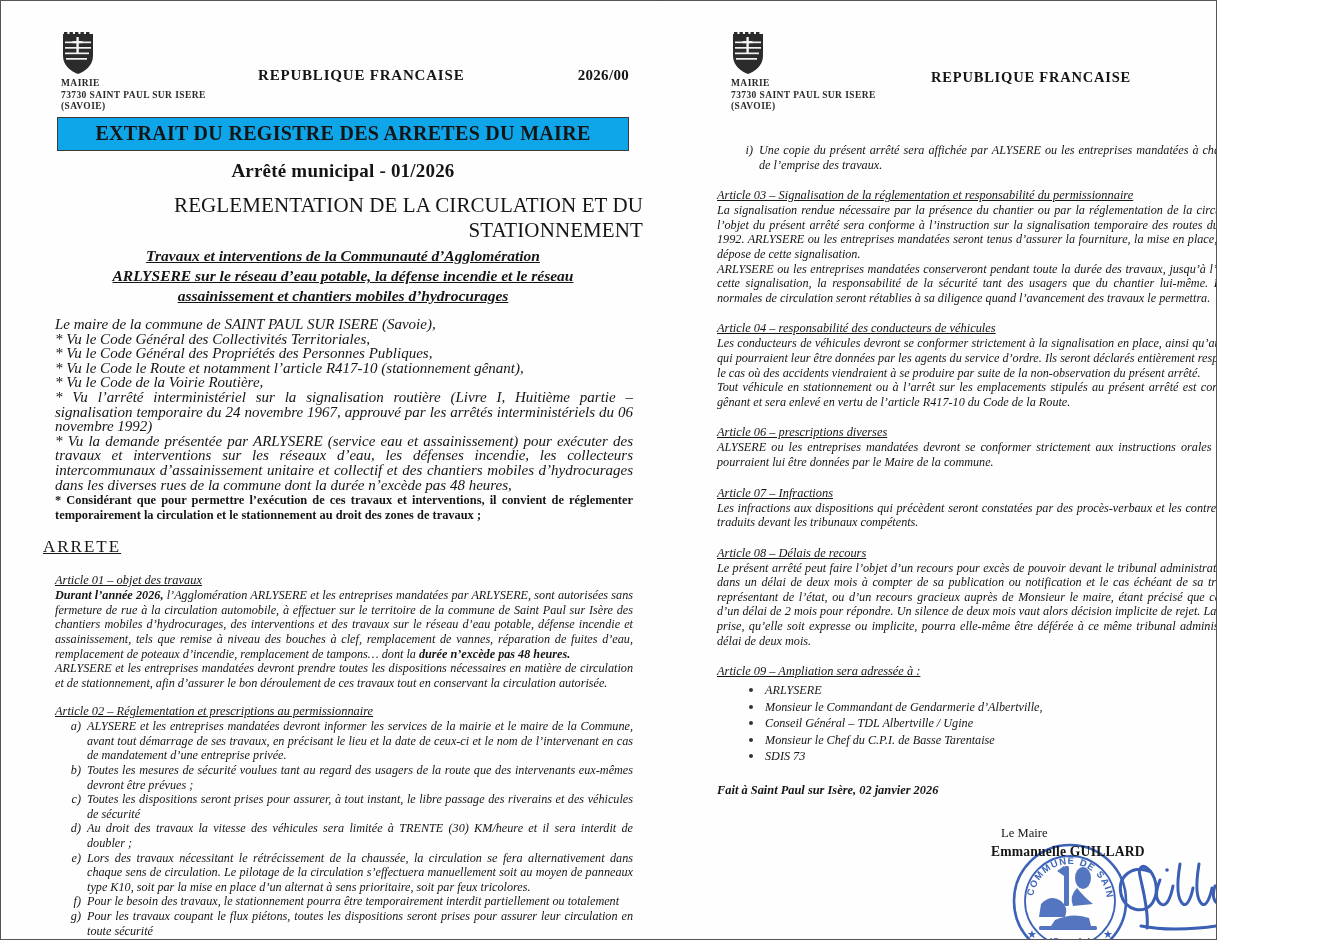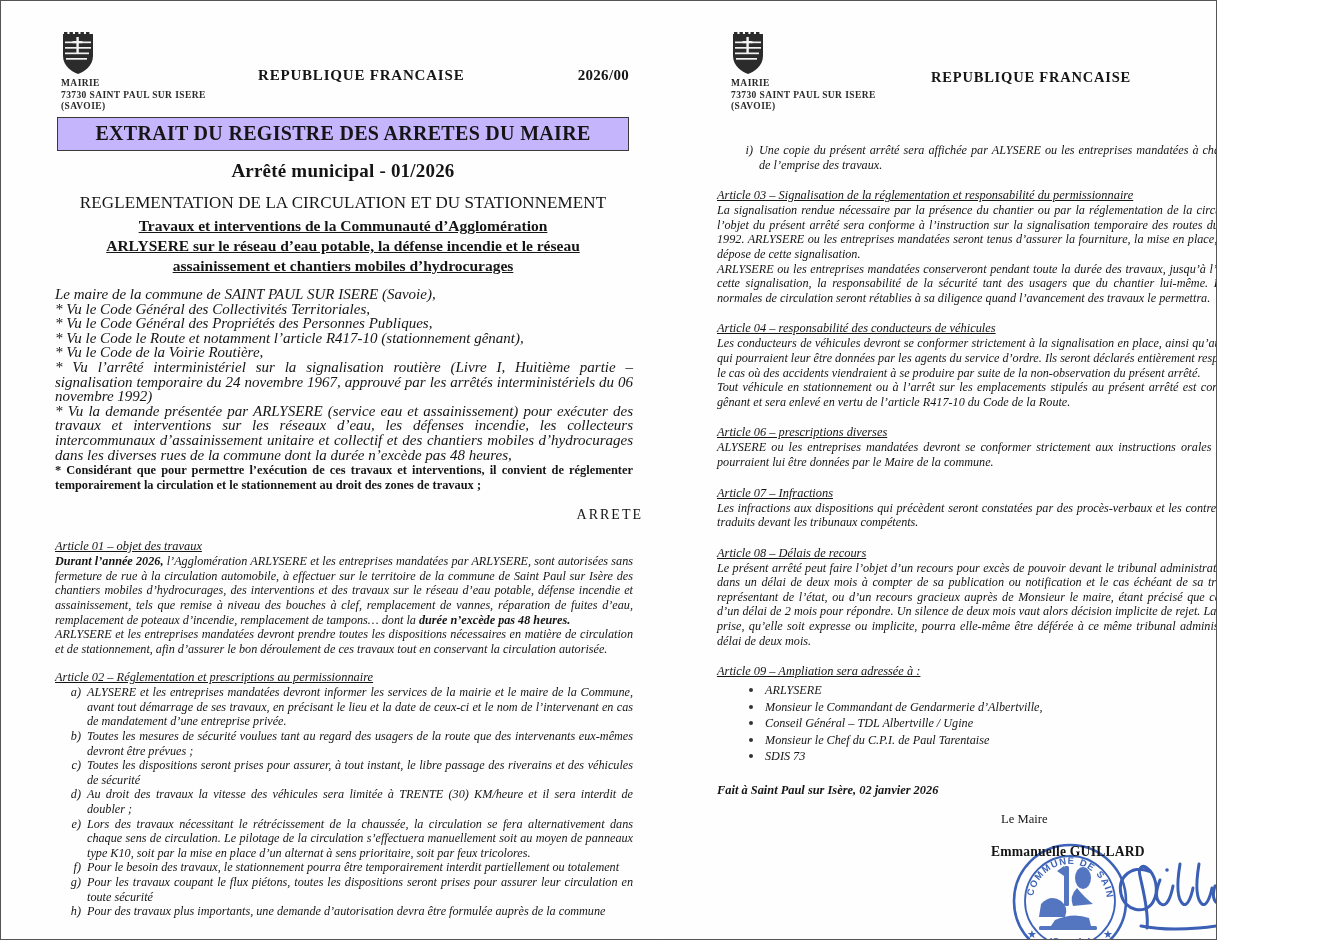--- a/index.html
+++ b/index.html
@@ -78,44 +78,45 @@
     font-size: 15px;
     letter-spacing: 0.3px;
   }
   #sheet-right .rf-title { left: 218px; top: 50px; font-size: 14.5px; }
   #sheet-right .rf-ref   { right: 6px;  top: 50px; font-size: 14.5px; }
 
   
   .extrait-box {
     margin: 10px 14px 0 14px;
     border: 1.2px solid #3a3a3a;
-    background: #c4b5fd;
+    background: #0ea5e9;
     text-align: center;
     padding: 4px 0 5px 0;
   }
   .extrait-box span {
     font-weight: bold;
     font-size: 20px;
     letter-spacing: 0.3px;
   }
   .arrete-muni {
     text-align: center;
     font-weight: bold;
     font-size: 19px;
     margin-top: 9px;
     letter-spacing: 0.2px;
   }
   .reglementation {
-    text-align: center;
-    font-size: 17px;
+    text-align: right;
+    font-size: 21px;
     margin-top: 11px;
     letter-spacing: 0.1px;
   }
   .subject {
     text-align: center;
+    font-style: italic;
     font-weight: bold;
     font-size: 15.5px;
     line-height: 20px;
     margin-top: 3px;
     padding: 0 12px;
   }
   .subject u { text-decoration: underline; }
 
   
   .body-text {
@@ -130,24 +131,25 @@
 
   .considerant {
     font-weight: bold;
     font-size: 12.4px;
     line-height: 15px;
     text-align: justify;
     padding: 0 10px 0 12px;
     margin-top: 1px;
   }
   .arrete-word {
-    text-align: right;
-    font-size: 14px;
+    text-align: left;
+    font-size: 17px;
     letter-spacing: 2px;
     margin-top: 14px;
+    text-decoration: underline;
   }
 
   .art-head {
     font-style: italic;
     font-size: 12.4px;
     text-decoration: underline;
     padding: 0 0 0 12px;
     margin-top: 16px;
   }
   .art-head.tight { margin-top: 14px; }
@@ -223,21 +225,21 @@
 
   
   .sign-area {
     position: relative;
     height: 150px;
     margin-top: 14px;
   }
   .le-maire {
     position: absolute;
     left: 288px;
-    top: 0px;
+    top: 14px;
     font-size: 12.6px;
   }
   .signer-name {
     position: absolute;
     left: 278px;
     top: 32px;
     font-weight: bold;
     font-size: 13.6px;
     letter-spacing: 0.2px;
     z-index: 3;
@@ -387,21 +389,21 @@
     <div class="art-para">Les infractions aux dispositions qui précèdent seront constatées par des procès-verbaux et les contrevenants seront traduits devant les tribunaux compétents.</div>
 
     <div class="art-head">Article 08 – Délais de recours</div>
     <div class="art-para">Le présent arrêté peut faire l’objet d’un recours pour excès de pouvoir devant le tribunal administratif de Grenoble dans un délai de deux mois à compter de sa publication ou notification et le cas échéant de sa transmission au représentant de l’état, ou d’un recours gracieux auprès de Monsieur le maire, étant précisé que celui-ci dispose d’un délai de 2 mois pour répondre. Un silence de deux mois vaut alors décision implicite de rejet. La décision ainsi prise, qu’elle soit expresse ou implicite, pourra elle-même être déférée à ce même tribunal administratif dans un délai de deux mois.</div>
 
     <div class="art-head">Article 09 – Ampliation sera adressée à :</div>
     <ul class="bullets">
       <li>ARLYSERE</li>
       <li>Monsieur le Commandant de Gendarmerie d’Albertville,</li>
       <li>Conseil Général – TDL Albertville / Ugine</li>
-      <li>Monsieur le Chef du C.P.I. de Paul Tarentaise</li>
+      <li>Monsieur le Chef du C.P.I. de Basse Tarentaise</li>
       <li>SDIS 73</li>
     </ul>
 
     <div class="fait-line">Fait à Saint Paul sur Isère, 02 janvier 2026</div>
 
     <div class="sign-area">
       <div class="le-maire">Le Maire</div>
       <div class="signer-name">Emmanuelle GUILLARD</div>
 
       <svg class="stamp" viewBox="0 0 118 118">

